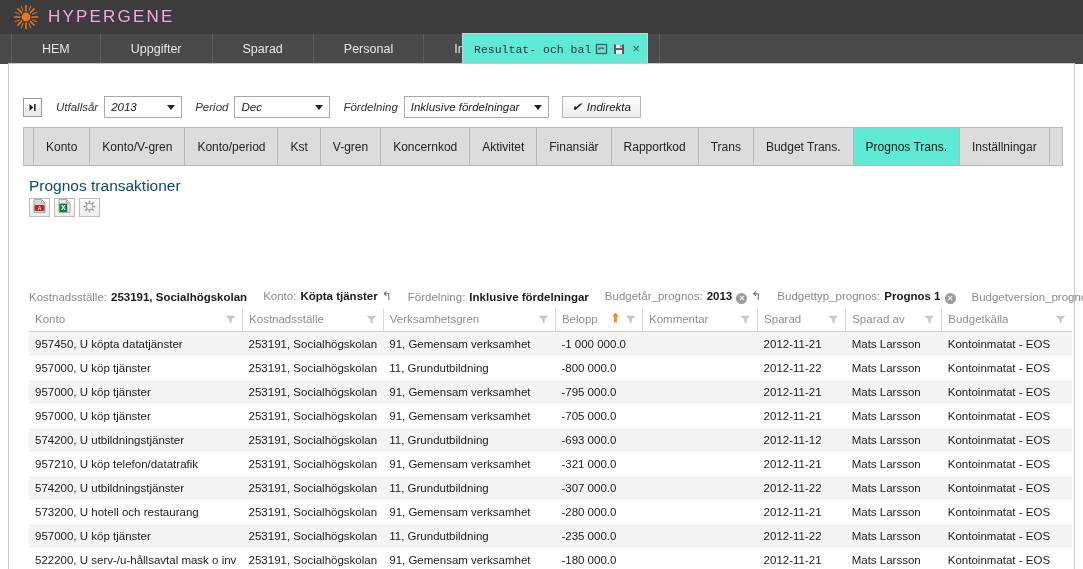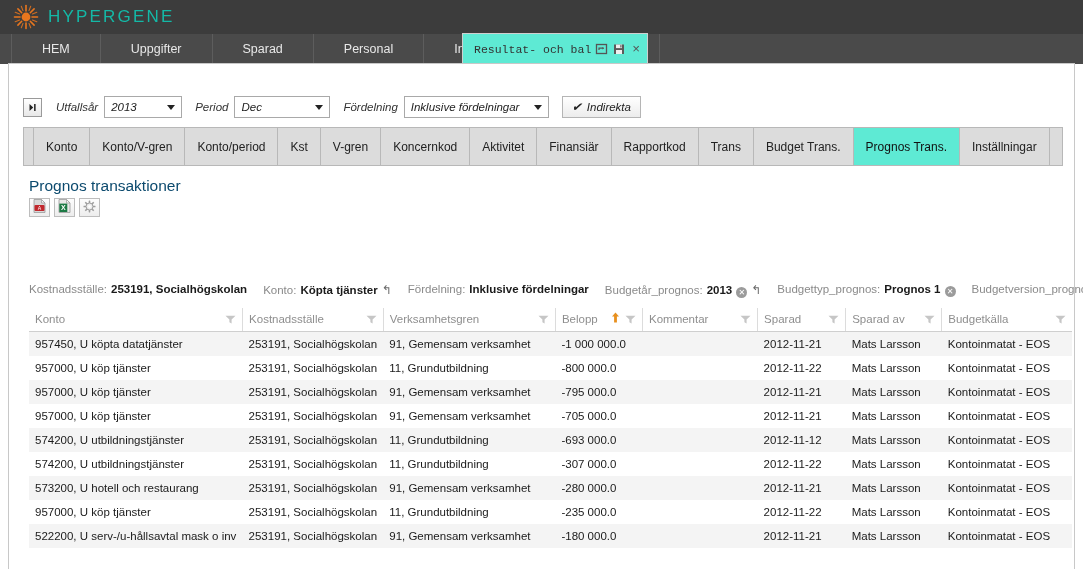--- a/index.html
+++ b/index.html
@@ -26,21 +26,21 @@
   .brand {
     display: flex; align-items: center;
     margin-left: 13px;
   }
   .brand-logo {
     width: 26px; height: 26px;
     position: relative;
     margin-right: 9px;
   }
   .brand-name {
-    color: #14b8a6;
+    color: #f9a8d4;
     font-size: 17px;
     letter-spacing: 2.2px;
     font-weight: 400;
   }
 
   
   .menubar {
     position: absolute; left: 0; top: 34px;
     width: 1083px; height: 30px;
     background: #4a4a4a;
@@ -184,21 +184,21 @@
     width: 21px; height: 19px;
     border: 1px solid #bdbdbd;
     background: linear-gradient(#fdfdfd,#ededed);
     display: flex; align-items: center; justify-content: center;
   }
 
   
   .criteria {
     position: absolute; left: 20px; top: 219px;
     width: 1045px; height: 20px;
-    display: flex; align-items: flex-start;
+    display: flex; align-items: flex-end;
     font-size: 11.5px;
     white-space: nowrap;
   }
   .crit { display: flex; align-items: baseline; margin-right: 16px; }
   .crit-label { color: #8a8a8a; margin-right: 4px; }
   .crit-value { color: #1a1a1a; font-weight: bold; }
   .crit-x {
     display: inline-block;
     width: 11px; height: 11px; border-radius: 50%;
     background: #9b9b9b; color: #fff;
@@ -583,20 +583,30 @@
           <td>574200, U utbildningstjänster</td>
           <td>253191, Socialhögskolan</td>
           <td>11, Grundutbildning</td>
           <td class="amount-cell">-693 000.0</td>
           <td></td>
           <td>2012-11-12</td>
           <td>Mats Larsson</td>
           <td>Kontoinmatat - EOS</td>
         </tr>
         <tr>
+          <td>957210, U köp telefon/datatrafik</td>
+          <td>253191, Socialhögskolan</td>
+          <td>91, Gemensam verksamhet</td>
+          <td class="amount-cell">-321 000.0</td>
+          <td></td>
+          <td>2012-11-21</td>
+          <td>Mats Larsson</td>
+          <td>Kontoinmatat - EOS</td>
+        </tr>
+        <tr>
           <td>574200, U utbildningstjänster</td>
           <td>253191, Socialhögskolan</td>
           <td>11, Grundutbildning</td>
           <td class="amount-cell">-307 000.0</td>
           <td></td>
           <td>2012-11-22</td>
           <td>Mats Larsson</td>
           <td>Kontoinmatat - EOS</td>
         </tr>
         <tr>

